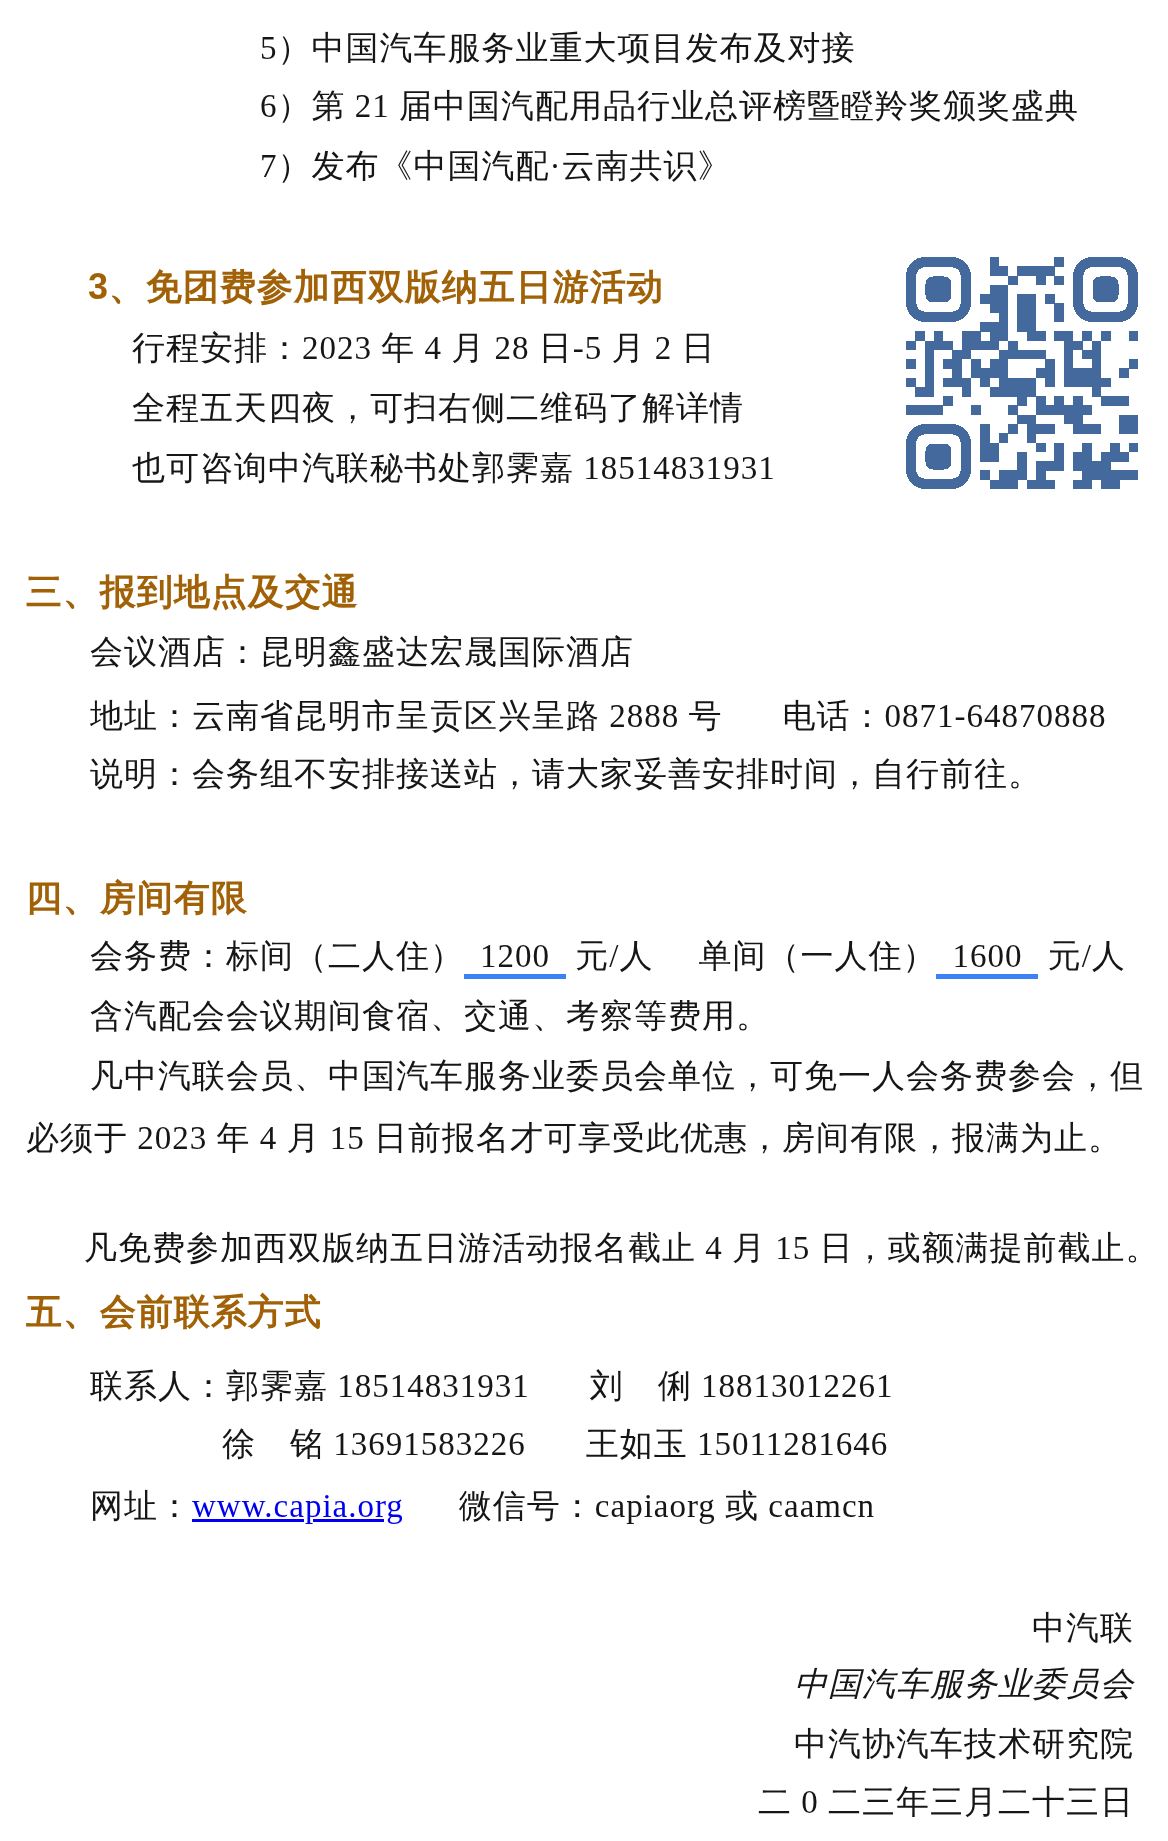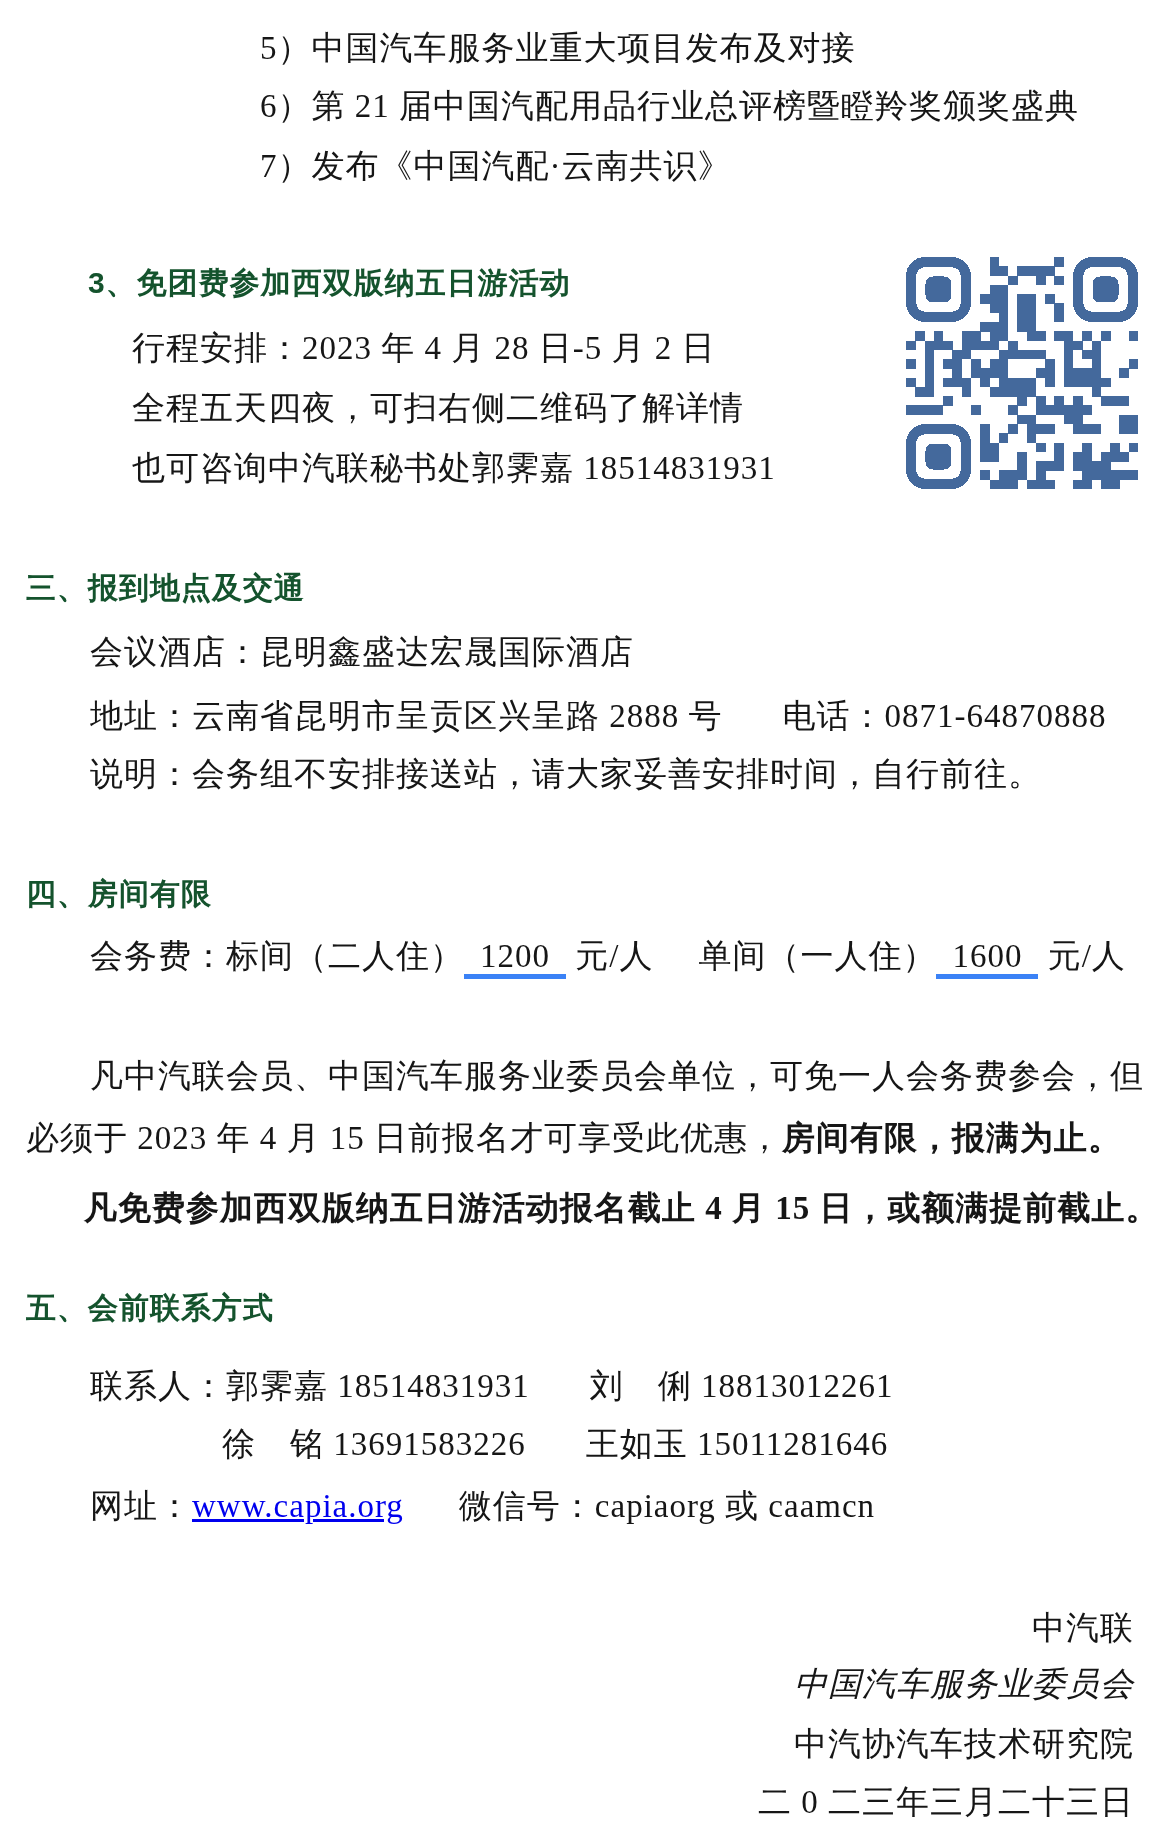--- a/index.html
+++ b/index.html
@@ -2,22 +2,22 @@
 <html><head>
 <meta charset="utf-8">
 <style>
   html,body{margin:0;padding:0;background:#ffffff;}
   body{width:1168px;height:1841px;position:relative;
        font-family:"Liberation Serif","DejaVu Serif",serif;
        color:#161616;}
   .page{position:absolute;inset:0;background:#ffffff;overflow:hidden;}
   .line{position:absolute;font-size:33px;letter-spacing:1px;white-space:nowrap;}
   .heading{font-family:"Liberation Sans","DejaVu Sans",sans-serif;
-           font-weight:bold;font-size:30px;letter-spacing:1px;color:#14532d;}
-  .bold{font-weight:bold;}
+           font-weight:bold;font-size:36px;letter-spacing:1px;color:#a16207;}
+  .bold{font-weight:normal;margin-top:40px;}
   
   .l5{top:26px;left:260px;}
   .l6{top:84px;left:260px;}
   .l7{top:144px;left:260px;}
   
   .h3{top:263px;left:88px;}
   .t1{top:326px;left:132px;}
   .t2{top:386px;left:132px;}
   .t3{top:446px;left:132px;}
   .qr{position:absolute;top:255px;left:906px;width:232px;height:236px;}
@@ -289,20 +289,21 @@
   <div class="line hotel">会议酒店：昆明鑫盛达宏晟国际酒店</div>
   <div class="line addr">
     <span>地址：云南省昆明市呈贡区兴呈路 2888 号</span><span class="gap60">电话：0871-64870888</span>
   </div>
   <div class="line note">说明：会务组不安排接送站，请大家妥善安排时间，自行前往。</div>
 
   <div class="line heading hB">四、房间有限</div>
   <div class="line fee">
     <span>会务费：标间（二人住）</span><span class="u-num">1200</span> <span>元/人</span><span class="gap45">单间（一人住）</span><span class="u-num">1600</span> <span>元/人</span>
   </div>
+  <div class="line feenote">含汽配会会议期间食宿、交通、考察等费用。</div>
   <div class="line m1">凡中汽联会员、中国汽车服务业委员会单位，可免一人会务费参会，但</div>
   <div class="line m2">
     <span>必须于 2023 年 4 月 15 日前报名才可享受此优惠，</span><span class="bold">房间有限，报满为止。</span>
   </div>
   <div class="line bold dl">凡免费参加西双版纳五日游活动报名截止 4 月 15 日，或额满提前截止。</div>
 
   <div class="line heading hC">五、会前联系方式</div>
   <div class="line c1">
     <span>联系人：郭霁嘉 18514831931</span><span class="gap60">刘　俐 18813012261</span>
   </div>

